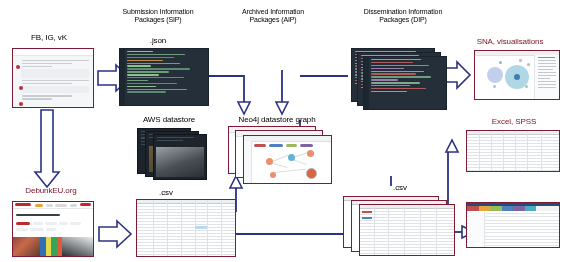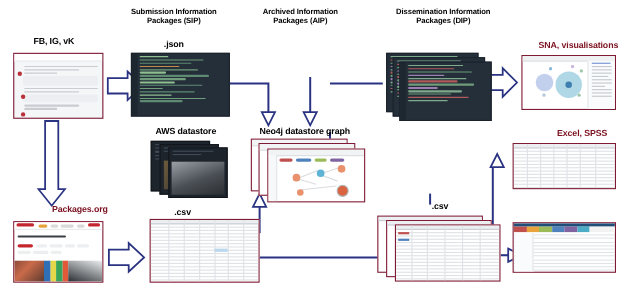--- a/index.html
+++ b/index.html
@@ -7,30 +7,30 @@
     width:565px;height:262px;
     background:#ffffff;
     font-family:"Liberation Sans", sans-serif;
     overflow:hidden;
     position:relative;
   }
   #canvas{position:absolute;left:0;top:0;width:565px;height:262px;}
   .node{position:absolute;}
   .cap{
     position:absolute;
-    font-weight:bold;
+    font-weight:normal;
     color:#000000;
     text-align:center;
     line-height:1.08;
     letter-spacing:-0.1px;
     white-space:pre-line;
   }
   .cap.sz7{font-size:7px;}
   .cap.sz8{font-size:8px;}
-  .cap.red{color:#7b1020;text-align:right;}
+  .cap.red{color:#7b1020;}
   
   .thumb{position:absolute;box-sizing:border-box;overflow:hidden;background:#fff;}
   .fr-maroon{border:1.6px solid #7e1a33;}
   
   .sp{background:#f5f6f8;}
   .sp .hdr{height:6px;background:#fff;border-bottom:1px solid #e4e6eb;}
   .sp .ln{height:1.4px;background:#c9ccd1;margin:1.6px 4px 0 9px;border-radius:1px;}
   .sp .ln.s{width:38%;}
   .sp .ln.m{width:62%;}
   .sp .ln.l{width:84%;}
@@ -124,21 +124,21 @@
   <div class="cap sz7" style="left:218px;top:8px;width:110px;">Archived Information
 Packages (AIP)</div>
   <div class="cap sz7" style="left:340px;top:8px;width:126px;">Dissemination Information
 Packages (DIP)</div>
   <div class="cap sz8 red" style="left:458px;top:38px;width:104px;">SNA, visualisations</div>
 
   <div class="cap sz8" style="left:128px;top:116px;width:82px;">AWS datastore</div>
   <div class="cap sz8" style="left:216px;top:116px;width:122px;">Neo4j datastore graph</div>
   <div class="cap sz8 red" style="left:476px;top:118px;width:76px;">Excel, SPSS</div>
 
-  <div class="cap sz8 red" style="left:4px;top:187px;width:94px;">Packages.org</div>
+  <div class="cap sz8 red" style="left:4px;top:187px;width:94px;">DebunkEU.org</div>
   <div class="cap sz8" style="left:144px;top:189px;width:44px;">.csv</div>
   <div class="cap sz8" style="left:378px;top:184px;width:44px;">.csv</div>
 
   <div class="thumb fr-maroon sp" style="left:12px;top:48px;width:82px;height:60px;">
     <div class="hdr"></div>
     <div style="position:relative;padding-top:2px;">
       <div class="av" style="left:3px;top:9px;"></div>
       <div class="ln l"></div>
       <div class="ln m"></div>
       <div class="ln s"></div>

